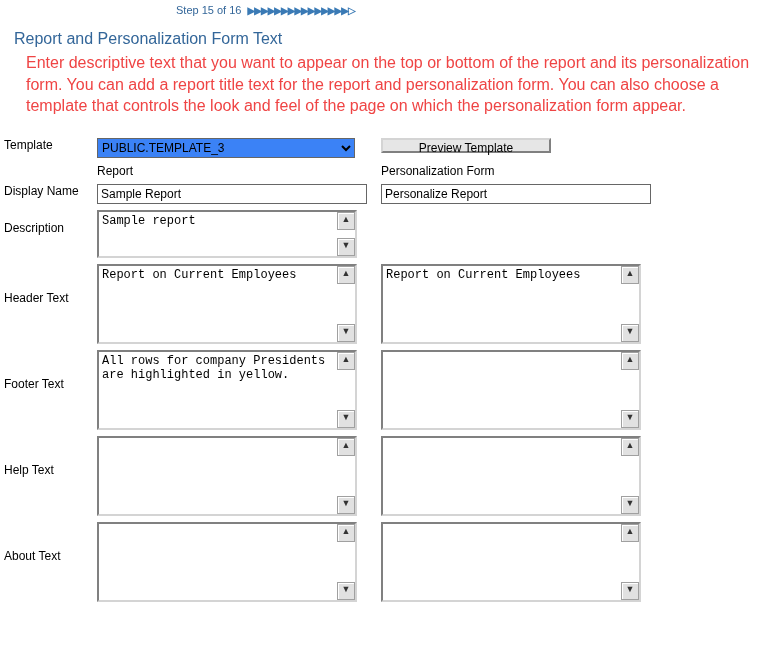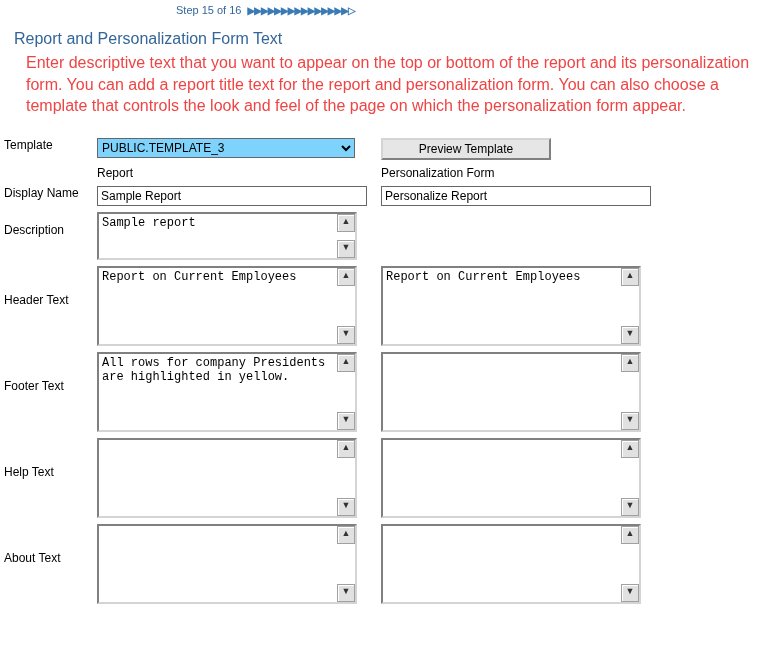--- a/index.html
+++ b/index.html
@@ -49,25 +49,25 @@
   td.col-pers   { width: 276px; }
   .col-head {
     font-size: 12px;
     padding-bottom: 2px;
   }
   select.tmpl {
     width: 258px;
     height: 20px;
     font-size: 12px;
     border: 1px solid #666;
-    background: #7dd3fc;
+    background: #3b82f6;
   }
   .btn-preview {
     width: 170px;
-    height: 22px;
+    height: 15px;
     font-size: 12px;
     background: #e6e6e6;
     border: 2px outset #d4d4d4;
     cursor: pointer;
   }
   input.txt {
     width: 262px;
     height: 16px;
     font-size: 12px;
     border: 1px solid #666;

